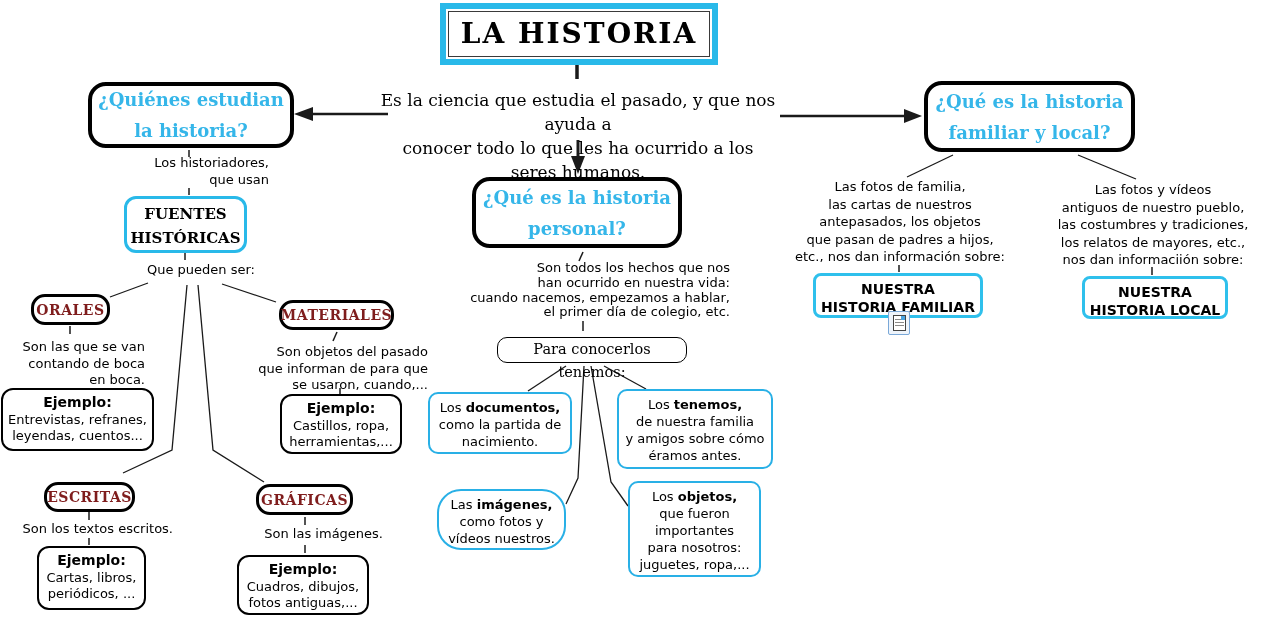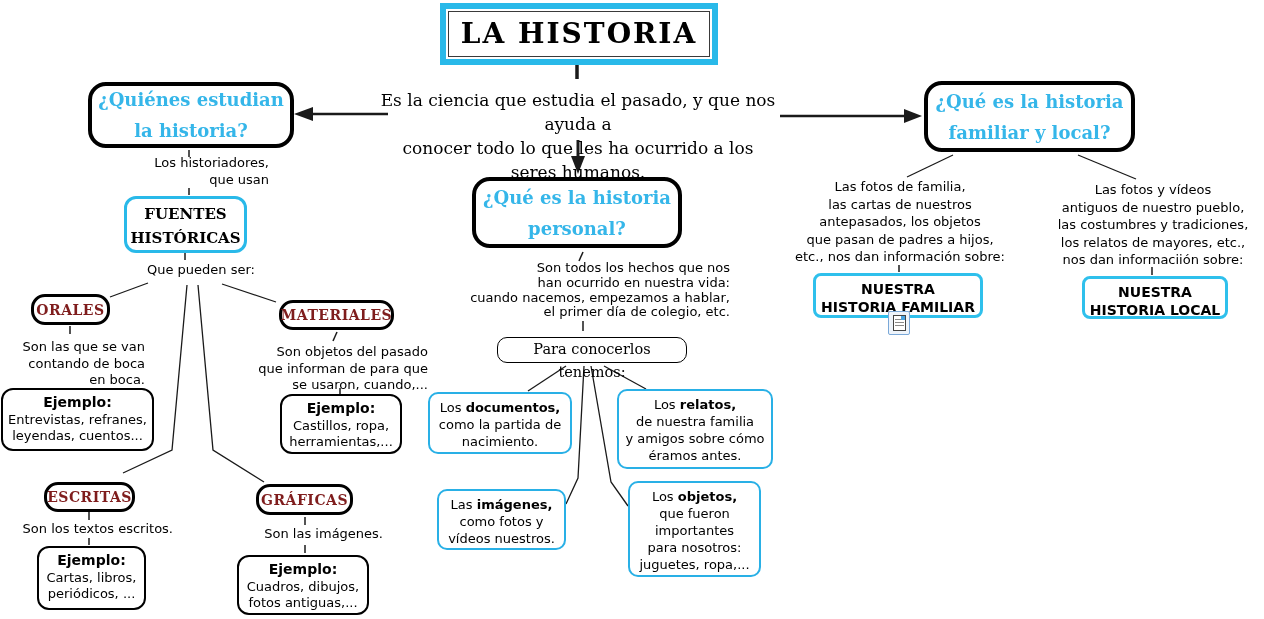--- a/index.html
+++ b/index.html
@@ -162,26 +162,26 @@
 cuando nacemos, empezamos a hablar,
 el primer día de colegio, etc.</div>
   <div class="abs introbox" style="left:488px;top:337px;width:188px;height:24px;">Para conocerlos tenemos:</div>
 
   <div class="abs bluebox" style="left:428px;top:392px;width:140px;height:53px;">
     <span>Los</span> <b>documentos,</b>
     <div class="pre">como la partida de
 nacimiento.</div>
   </div>
   <div class="abs bluebox" style="left:617px;top:389px;width:152px;height:71px;">
-    <span>Los</span> <b>relatos,</b>
+    <span>Los</span> <b>tenemos,</b>
     <div class="pre">de nuestra familia
 y amigos sobre cómo
 éramos antes.</div>
   </div>
-  <div class="abs bluebox" style="left:437px;top:489px;width:125px;height:52px;">
+  <div class="abs bluebox" style="left:437px;top:489px;width:125px;height:52px;border-radius:24px;">
     <span>Las</span> <b>imágenes,</b>
     <div class="pre">como fotos y
 vídeos nuestros.</div>
   </div>
   <div class="abs bluebox" style="left:628px;top:481px;width:129px;height:87px;">
     <span>Los</span> <b>objetos,</b>
     <div class="pre">que fueron
 importantes
 para nosotros:
 juguetes, ropa,...</div>

